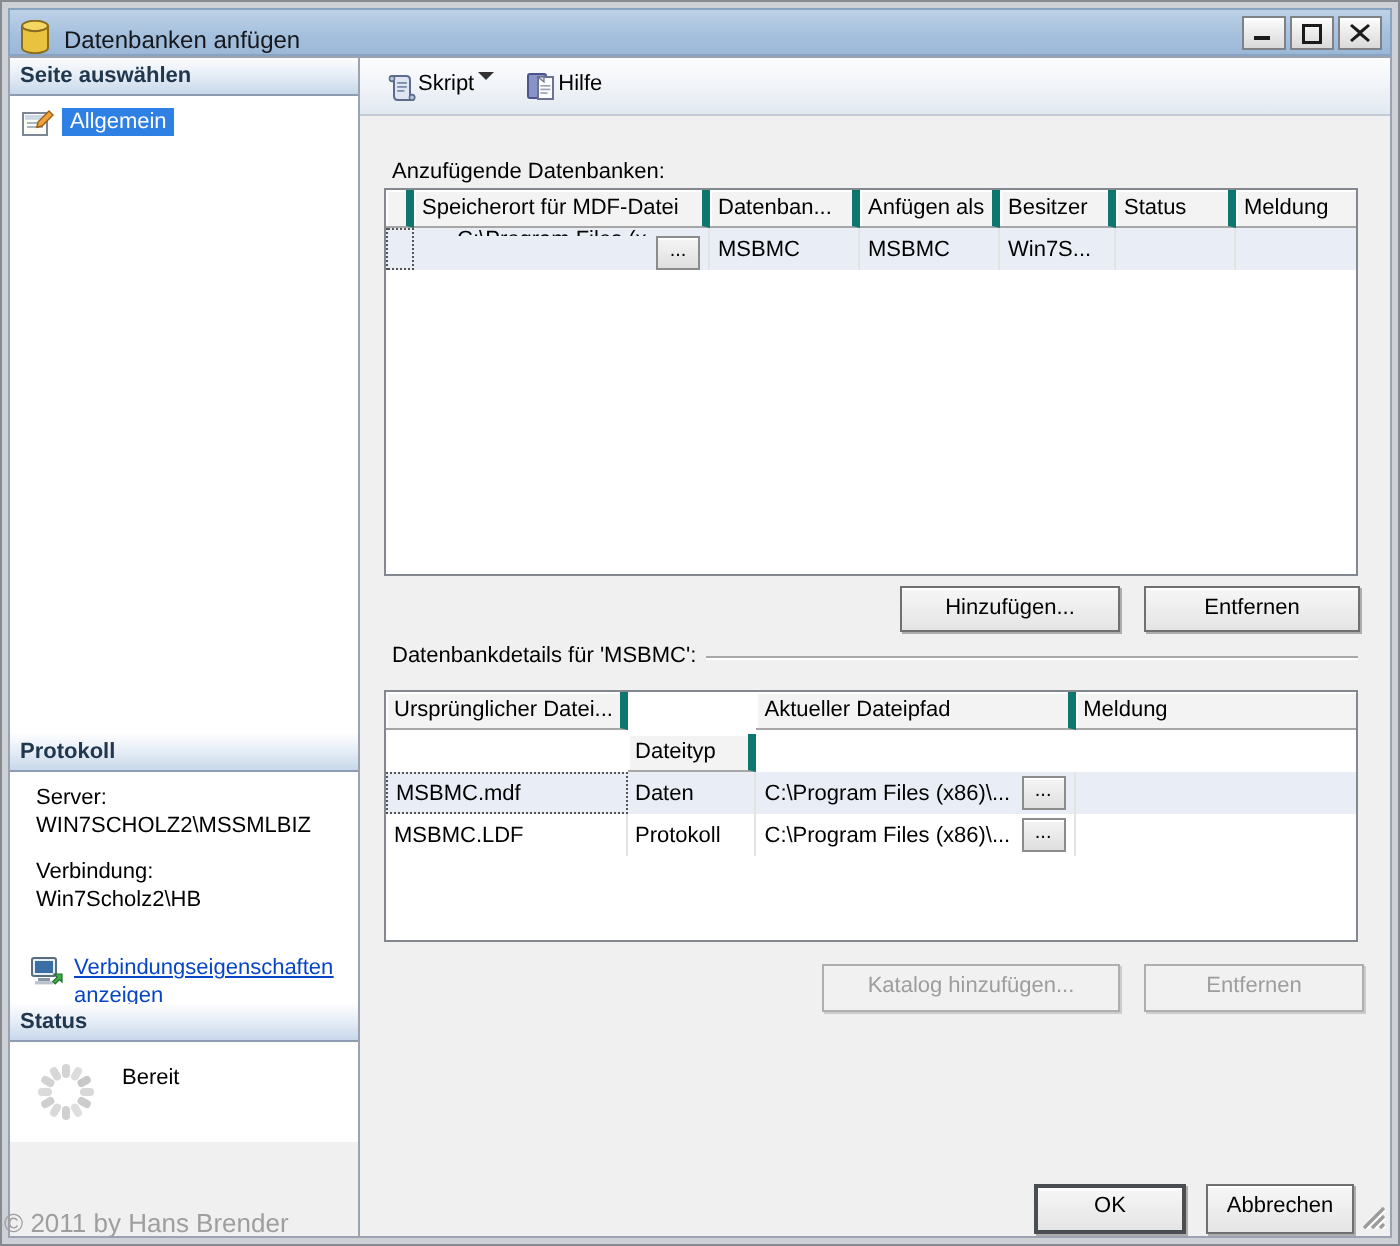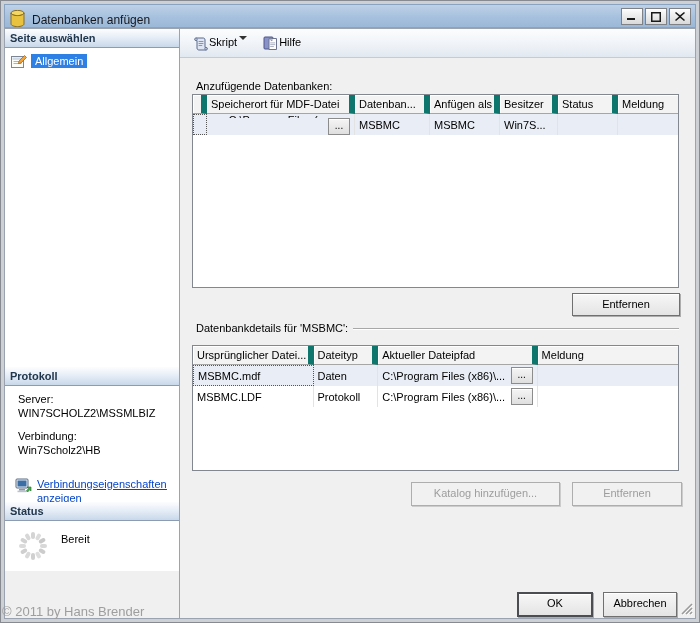--- a/index.html
+++ b/index.html
@@ -33,21 +33,21 @@
   
   .content{flex:1;position:relative;background:#f0f0f0;}
   .toolbar{position:absolute;top:0;left:0;right:0;height:29px;background:linear-gradient(180deg,#fcfdfe 0%,#eef2f7 60%,#e1e8f0 100%);border-bottom:1px solid #c2cbd7;display:flex;align-items:center;padding-left:8px;box-sizing:border-box;}
   .tb-item{display:flex;gap:0;padding:2px 4px;cursor:default;}
   .tb-caret{width:0;height:0;border-left:4px solid transparent;border-right:4px solid transparent;border-top:4px solid #333;margin-left:2px;}
   .work{position:absolute;top:29px;left:0;right:0;bottom:0;background:#f0f0f0;}
   .lbl{position:absolute;color:#000;}
   
   .grid{position:absolute;background:#fff;border:1px solid #828790;box-sizing:border-box;}
   .g-row{display:flex;}
-  .g-h{height:19px;background:#f3f3f3;border-right:6px solid #0f766e;border-bottom:1px solid #a6a6a6;box-shadow:inset 1px 1px 0 #fff;display:flex;align-items:center;padding:0 4px;box-sizing:border-box;white-space:nowrap;overflow:hidden;}
+  .g-h{height:19px;background:#f3f3f3;border-right:4px solid #0f766e;border-bottom:1px solid #a6a6a6;box-shadow:inset 1px 1px 0 #fff;display:flex;align-items:center;padding:0 4px;box-sizing:border-box;white-space:nowrap;overflow:hidden;}
   .g-c{height:21px;display:flex;align-items:center;padding:0 4px;box-sizing:border-box;border-right:1px solid #e3e3e3;white-space:nowrap;overflow:hidden;}
   .row-sel .g-c{background:#e9eef6;}
   .focus-cell{border:1px dotted #555 !important;}
   .browse-btn{margin-left:auto;width:22px;height:17px;background:linear-gradient(180deg,#f5f5f5,#dfdfdf);border:1px solid #8c8c8c;box-shadow:inset 0 1px 0 #fff;font-size:10px;line-height:13px;text-align:center;box-sizing:border-box;cursor:default;flex:0 0 auto;}
   
   .btn{position:absolute;height:23px;background:linear-gradient(180deg,#f7f7f7,#e4e4e4);border:1px solid #707070;box-shadow:1px 1px 0 rgba(0,0,0,.28),inset 0 1px 0 #fff;font-family:"Liberation Sans",sans-serif;font-size:11px;color:#000;text-align:center;line-height:21px;box-sizing:border-box;cursor:default;}
   .btn.disabled{color:#9d9d9d;border-color:#aeaeae;background:#f1f1f1;box-shadow:1px 1px 0 rgba(0,0,0,.15);}
   .btn.default{border:2px solid #4a4d52;line-height:19px;}
   .group-line{position:absolute;display:flex;align-items:center;}
   .group-line .gl-rule{flex:1;height:1px;background:#a8a8a8;margin-left:5px;box-shadow:0 1px 0 #fff;}
@@ -189,31 +189,32 @@
               <span class="browse-btn">...</span>
             </div>
             <div class="g-c" style="width:75px;">MSBMC</div>
             <div class="g-c" style="width:70px;">MSBMC</div>
             <div class="g-c" style="width:58px;">Win7S...</div>
             <div class="g-c" style="width:60px;"></div>
             <div class="g-c" style="width:60px;border-right:none;"></div>
           </div>
         </div>
 
+        <div class="btn" style="left:270px;top:235px;width:110px;">Hinzufügen...</div>
         <div class="btn" style="left:392px;top:235px;width:108px;">Entfernen</div>
 
         <div class="group-line" style="left:16px;top:264px;width:483px;">
           <span>Datenbankdetails für 'MSBMC':</span>
           <span class="gl-rule"></span>
         </div>
 
         <div class="grid" style="left:12px;top:287px;width:487px;height:126px;">
           <div class="g-row">
             <div class="g-h" style="width:121px;">Ursprünglicher Datei...</div>
-            <div class="g-h" style="width:65px;">Dateityp</div>
+            <div class="g-h" style="width:65px;margin-top:21px;">Dateityp</div>
             <div class="g-h" style="width:160px;">Aktueller Dateipfad</div>
             <div class="g-h" style="width:141px;border-right:none;">Meldung</div>
           </div>
           <div class="g-row row-sel">
             <div class="g-c focus-cell" style="width:121px;">MSBMC.mdf</div>
             <div class="g-c" style="width:65px;">Daten</div>
             <div class="g-c" style="width:160px;">
               <span style="overflow:hidden;white-space:nowrap;">C:\Program Files (x86)\...</span>
               <span class="browse-btn">...</span>
             </div>

